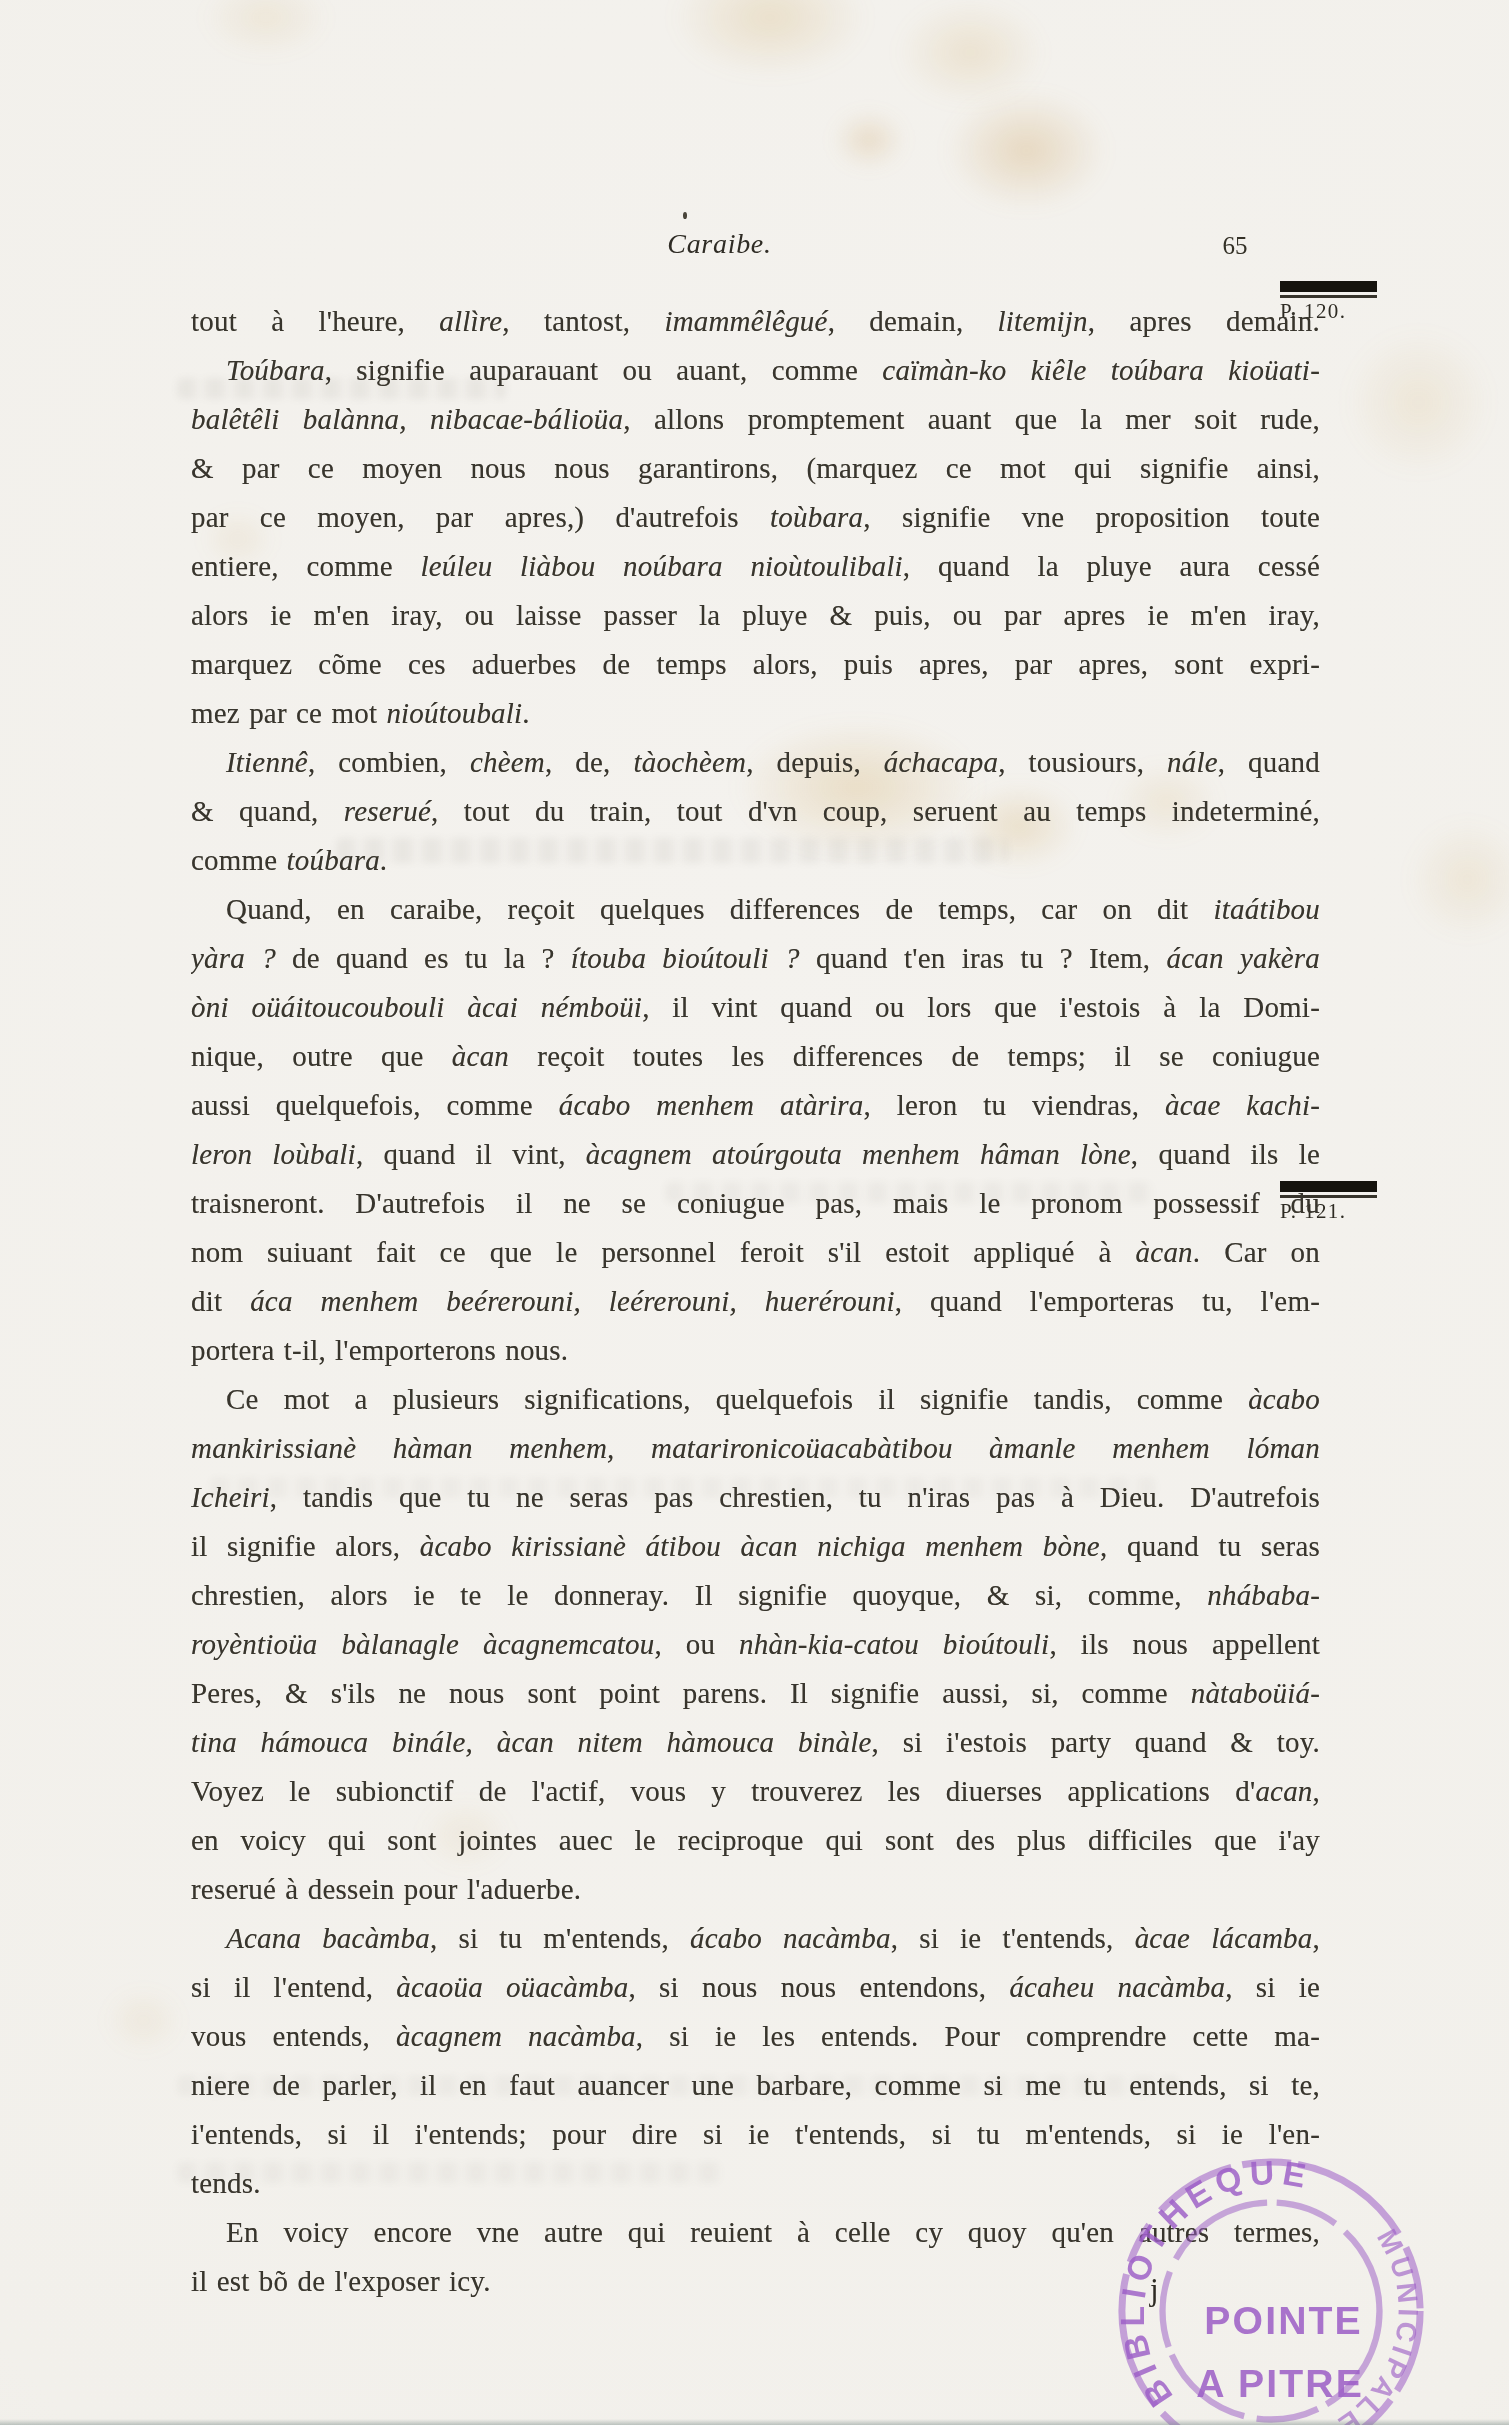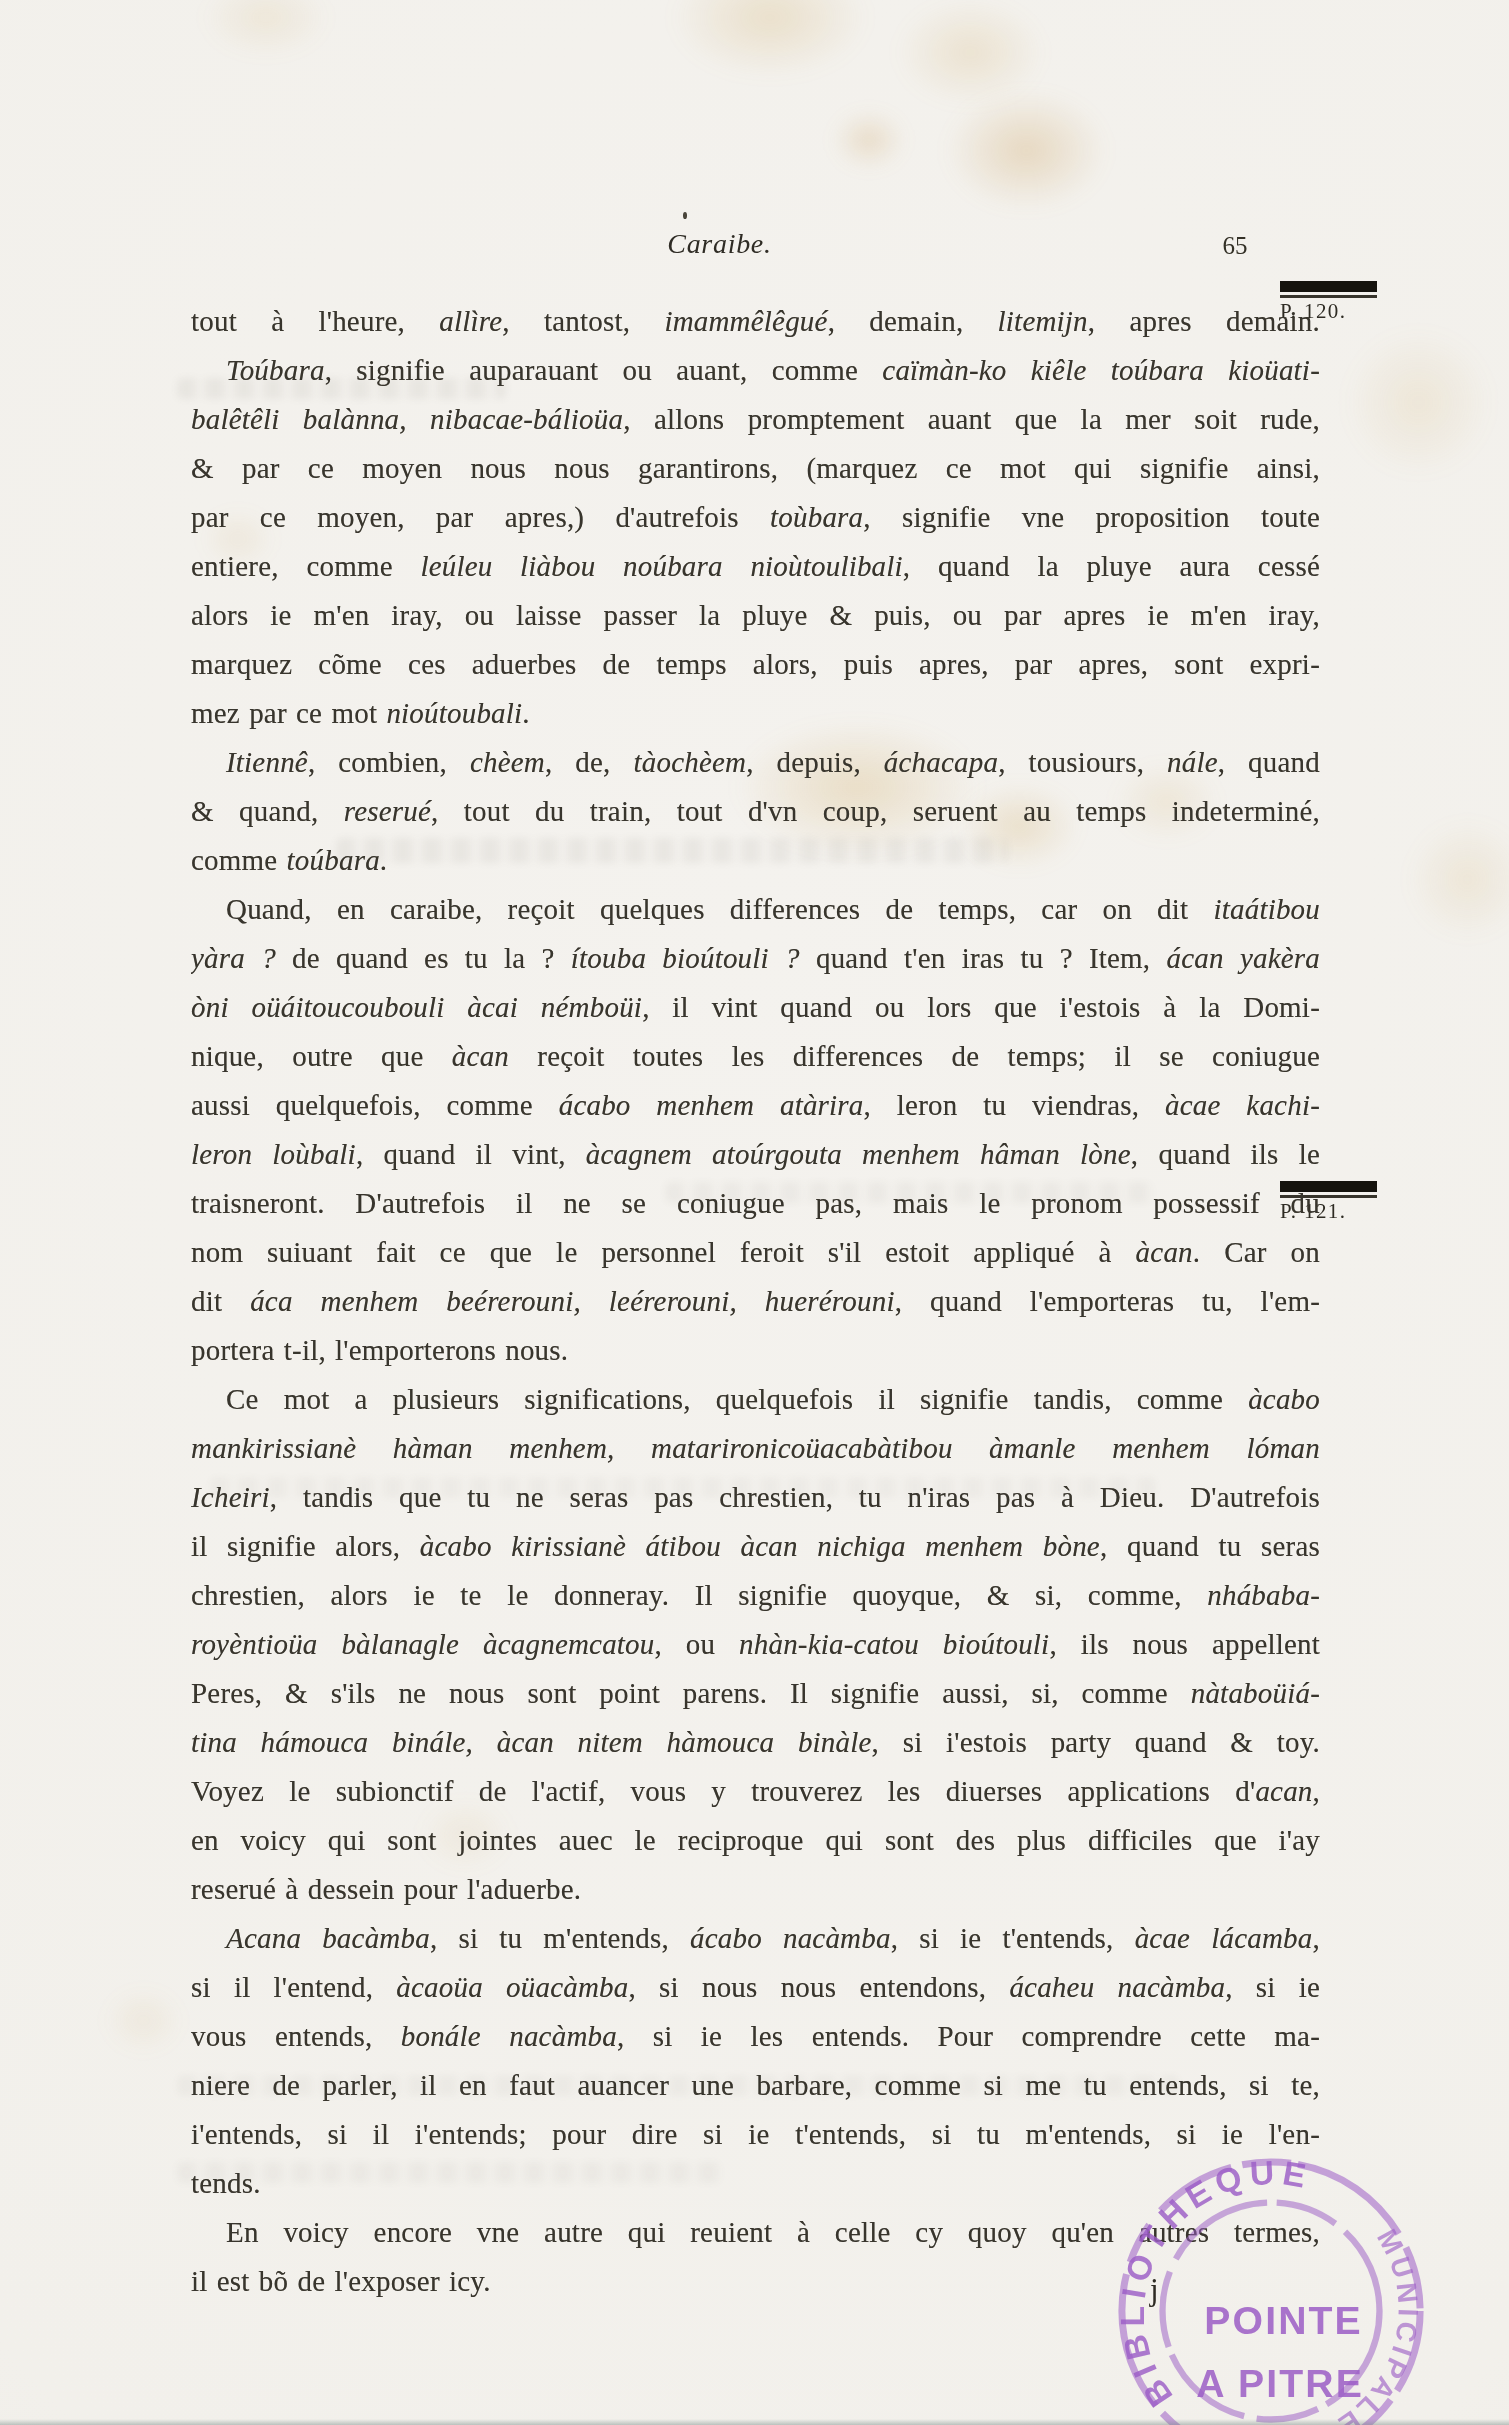--- a/index.html
+++ b/index.html
@@ -153,21 +153,21 @@
       <div class="line"><span>il signifie alors, </span><span class="it">àcabo kirissianè átibou àcan nichiga menhem bòne</span><span>, quand tu seras</span></div>
       <div class="line"><span>chrestien, alors ie te le donneray. Il signifie quoyque, &amp; si, comme, </span><span class="it">nhábaba-</span></div>
       <div class="line"><span class="it">royèntioüa bàlanagle àcagnemcatou</span><span>, ou </span><span class="it">nhàn-kia-catou bioútouli</span><span>, ils nous appellent</span></div>
       <div class="line"><span>Peres, &amp; s'ils ne nous sont point parens. Il signifie aussi, si, comme </span><span class="it">nàtaboüiá-</span></div>
       <div class="line"><span class="it">tina hámouca binále, àcan nitem hàmouca binàle</span><span>, si i'estois party quand &amp; toy.</span></div>
       <div class="line"><span>Voyez le subionctif de l'actif, vous y trouverez les diuerses applications d'</span><span class="it">acan</span><span>,</span></div>
       <div class="line"><span>en voicy qui sont jointes auec le reciproque qui sont des plus difficiles que i'ay</span></div>
       <div class="line endline"><span>reserué à dessein pour l'aduerbe.</span></div>
       <div class="line indent"><span class="it">Acana bacàmba</span><span>, si tu m'entends, </span><span class="it">ácabo nacàmba</span><span>, si ie t'entends, </span><span class="it">àcae lácamba</span><span>,</span></div>
       <div class="line"><span>si il l'entend, </span><span class="it">àcaoüa oüacàmba</span><span>, si nous nous entendons, </span><span class="it">ácaheu nacàmba</span><span>, si ie</span></div>
-      <div class="line"><span>vous entends, </span><span class="it">bonále nacàmba</span><span>, si ie les entends. Pour comprendre cette ma-</span></div>
+      <div class="line"><span>vous entends, </span><span class="it">àcagnem nacàmba</span><span>, si ie les entends. Pour comprendre cette ma-</span></div>
       <div class="line"><span>niere de parler, il en faut auancer une barbare, comme si me tu entends, si te,</span></div>
       <div class="line"><span>i'entends, si il i'entends; pour dire si ie t'entends, si tu m'entends, si ie l'en-</span></div>
       <div class="line endline"><span>tends.</span></div>
       <div class="line indent"><span>En voicy encore vne autre qui reuient à celle cy quoy qu'en autres termes,</span></div>
       <div class="line endline"><span>il est bõ de l'exposer icy.</span></div>
     </div>
 
   <div class="catchword">j</div>
 
   <svg id="stamp" width="336" height="336" viewBox="0 0 480 480">

